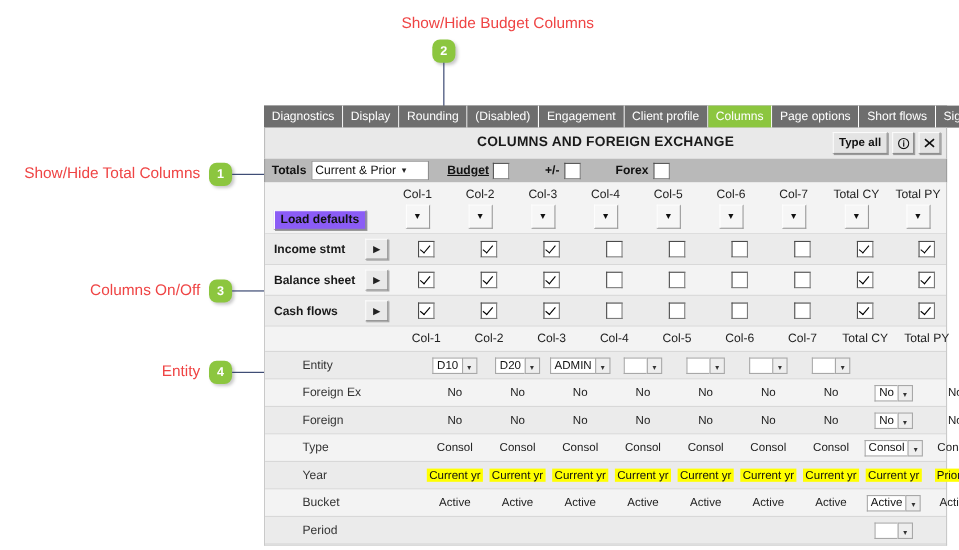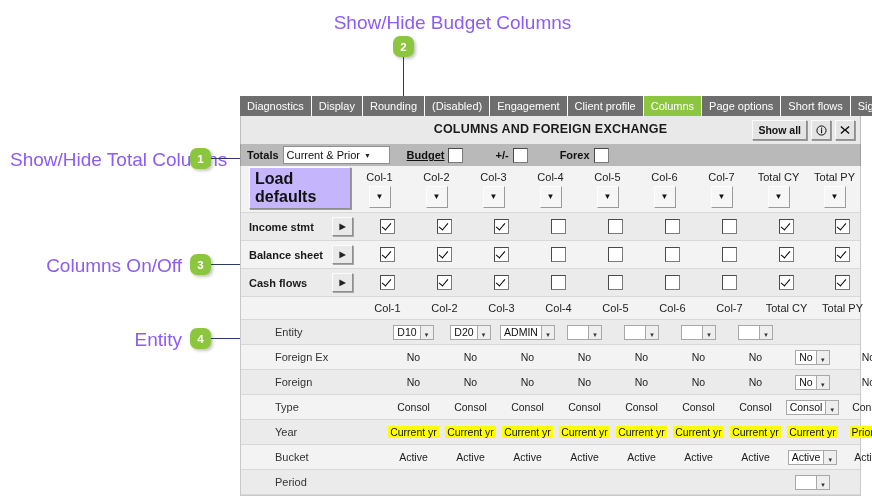--- a/index.html
+++ b/index.html
@@ -4,21 +4,21 @@
 <style>
   html,body{margin:0;padding:0;}
   body{
     width:872px;height:500px;background:#ffffff;
     font-family:"Liberation Sans", sans-serif;
     -webkit-font-smoothing:antialiased;
     overflow:hidden;position:relative;
   }
   
   .callout-label{
-    position:absolute;color:#8b5cf6;font-size:19px;white-space:nowrap;
+    position:absolute;color:#ef4444;font-size:14px;white-space:nowrap;
     text-align:right;
   }
   .badge{
     position:absolute;width:21px;height:21px;border-radius:7px;
     background:#8cc63f;color:#ffffff;font-size:11.5px;font-weight:bold;
     display:flex;align-items:center;justify-content:center;
     box-shadow:2px 2px 3px rgba(0,0,0,.22);
   }
   .lead-h{position:absolute;height:1px;background:#2b3a67;}
   .lead-v{position:absolute;width:1px;background:#2b3a67;}
@@ -97,22 +97,22 @@
     border-left-color:#fcfcfc;display:flex;align-items:center;justify-content:center;
     font-size:8px;color:#222;box-shadow:1px 1px 0 #a5a5a5;
   }
   .colhdr{font-size:11px;color:#222;}
   .ddbox{
     width:20px;height:20px;background:#f6f6f6;border:1px solid #9a9a9a;
     border-top-color:#fdfdfd;border-left-color:#fdfdfd;
     display:flex;align-items:center;justify-content:center;font-size:8px;color:#111;
   }
   .loadbtn{
-    background:#c4b5fd;border:1px solid #8f8f8f;border-top-color:#fcfcfc;
-    border-left-color:#fcfcfc;font-size:16px;font-weight:bold;color:#111;
+    background:#8b5cf6;border:1px solid #8f8f8f;border-top-color:#fcfcfc;
+    border-left-color:#fcfcfc;font-size:11px;font-weight:bold;color:#111;
     padding:2px 5px;box-shadow:1px 1px 0 #9a9a9a;margin-left:8px;
   }
   
   .vdd{display:inline-flex;align-items:stretch;height:15px;}
   .vdd .txt{
     background:#ffffff;border:1px solid #a8a8a8;border-right:none;
     font-size:10.5px;color:#111;padding:0 3px;display:flex;align-items:center;
     min-width:8px;
   }
   .vdd .btn{
@@ -153,21 +153,21 @@
       <div class="tab">Client profile</div>
       <div class="tab active">Columns</div>
       <div class="tab">Page options</div>
       <div class="tab">Short flows</div>
       <div class="tab">Signature lines</div>
     </div>
 
   <div class="titlebar">
     <div class="ttl">COLUMNS AND FOREIGN EXCHANGE</div>
     <div class="tb-btns">
-      <div class="btn3d">Show all</div>
+      <div class="btn3d">Type all</div>
       <div class="btn3d btn-sq">
         <svg width="11" height="11" viewBox="0 0 11 11" aria-hidden="true">
           <circle cx="5.5" cy="5.5" r="4.6" fill="none" stroke="#111" stroke-width="1"></circle>
           <rect x="5" y="4.3" width="1.1" height="4" fill="#111"></rect>
           <rect x="5" y="2.6" width="1.1" height="1.2" fill="#111"></rect>
         </svg>
       </div>
       <div class="btn3d btn-sq">
         <svg width="10" height="10" viewBox="0 0 10 10" aria-hidden="true">
           <path d="M1.4 1 L5 4.2 L8.6 1 L9.6 2 L6.2 5 L9.6 8 L8.6 9 L5 5.8 L1.4 9 L0.4 8 L3.8 5 L0.4 2 Z" fill="#111"></path>

